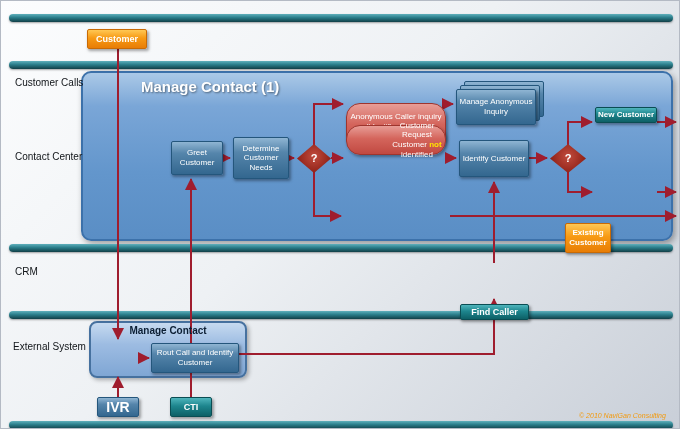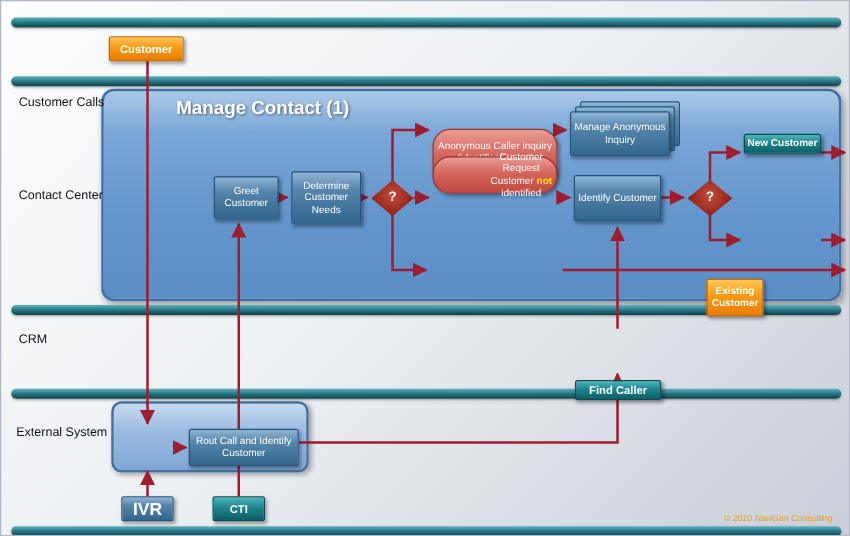--- a/index.html
+++ b/index.html
@@ -73,20 +73,21 @@
 
   <div class="lane-label" style="left:14px; top:33px;margin-top:43px;">Customer Calls</div>
   <div class="lane-label" style="left:14px; top:150px;">Contact Center</div>
   <div class="lane-label" style="left:14px; top:265px;">CRM</div>
   <div class="lane-label" style="left:12px; top:340px;">External System</div>
 
   <div class="cc-container"></div>
   <div class="cc-title">Manage Contact (1)</div>
 
   <div class="es-container"></div>
+  <div class="es-title">Manage Contact</div>
 
   <svg class="arrows" width="680" height="429" viewBox="0 0 680 429">
     <defs>
       <marker id="ah" markerWidth="7" markerHeight="7" refX="5.5" refY="3" orient="auto">
         <path d="M0,0 L6,3 L0,6 z" fill="#9f1d2e"></path>
       </marker>
     </defs>
     <g stroke="#9f1d2e" stroke-width="2" fill="none" marker-end="url(#ah)">
       <path d="M117,48 V338"></path>
       <path d="M117,396 V376"></path>

